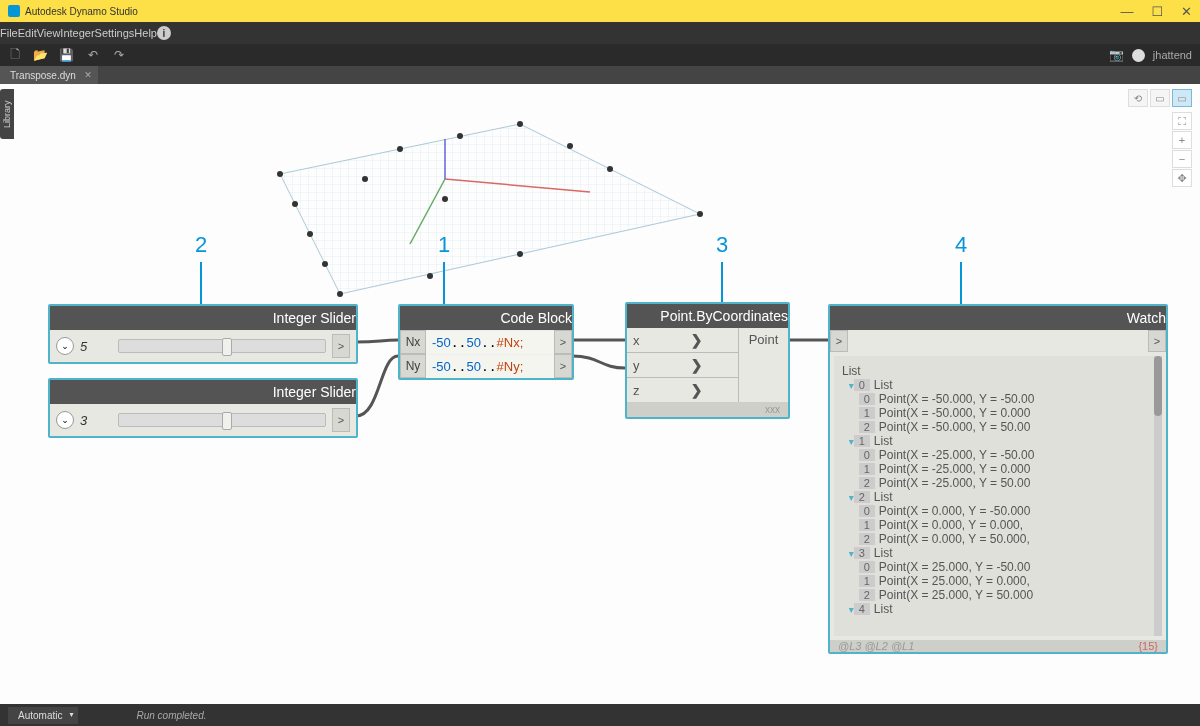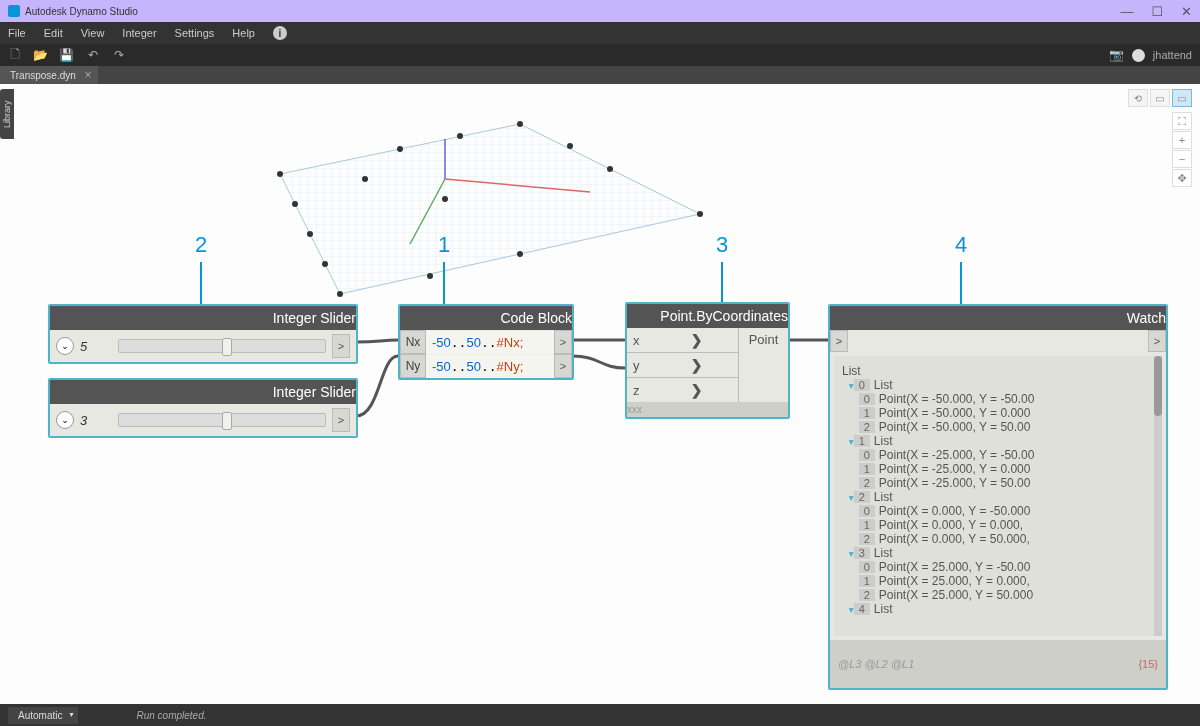--- a/index.html
+++ b/index.html
@@ -1,20 +1,20 @@
 <!DOCTYPE html>
 <html><head>
 <meta charset="utf-8">
 <style>
 *{box-sizing:border-box;margin:0;padding:0;font-family:"Segoe UI",Arial,sans-serif}
 body{width:1200px;height:726px;background:#fdfdfd;overflow:hidden;position:relative}
-.titlebar{height:22px;background:#c4b5fd;display:flex;align-items:center;padding:8px 8px;font-size:10px;color:#333}
+.titlebar{height:22px;background:#fde047;display:flex;align-items:center;padding:8px 8px;font-size:10px;color:#333}
 .titlebar .logo{width:12px;height:12px;background:#0696d7;margin-right:5px;border-radius:2px}
 .titlebar .wincontrols{margin-left:auto;display:flex;gap:18px;font-size:13px;color:#555}
-.menubar{height:22px;background:#333;display:flex;align-items:center;padding:0 8px;font-size:11px;color:#ccc;gap:18px}
+.menubar{height:22px;background:#333;display:flex;align-items:center;padding:0 0;font-size:11px;color:#ccc;}
 .menubar span{cursor:pointer}
 .menubar .info{width:14px;height:14px;border-radius:50%;background:#ccc;color:#333;display:flex;align-items:center;justify-content:center;font-size:10px;font-weight:bold}
 .toolbar{height:22px;background:#2a2a2a;display:flex;align-items:center;padding:0 8px;gap:12px;color:#aaa}
 .toolbar .ico{width:14px;height:14px;display:flex;align-items:center;justify-content:center;font-size:12px}
 .toolbar .right{margin-left:auto;display:flex;align-items:center;gap:8px;font-size:11px}
 .toolbar .avatar{width:13px;height:13px;border-radius:50%;background:#ddd}
 .tabbar{height:18px;background:#444;display:flex;align-items:center}
 .tab{background:#555;height:18px;padding:0 22px 0 10px;font-size:10px;color:#ddd;display:flex;align-items:center;position:relative}
 .tab .x{position:absolute;right:6px;font-size:9px;color:#aaa}
 .canvas{position:absolute;top:84px;left:0;right:0;bottom:22px;background:#fdfdfd}
@@ -41,30 +41,30 @@
 .code-text{flex:1;padding:4px 6px;font-family:Consolas,monospace;font-size:13px;background:#f5f5f0}
 .code-text .num{color:#0066cc}
 .code-text .var{color:#c2410c}
 .pbc-body{display:flex}
 .pbc-inputs{flex:1}
 .pbc-row{display:flex;align-items:center;border-bottom:1px solid #bbb;background:#e8e8e3}
 .pbc-row:last-child{border-bottom:none}
 .pbc-label{width:28px;font-size:13px;color:#555;padding:4px 6px}
 .pbc-lacing{flex:1;text-align:center;font-size:14px;font-weight:bold;color:#555;padding:4px}
 .pbc-output{width:50px;background:#e8e8e3;border-left:1px solid #bbb;display:flex;align-items:flex-start;justify-content:center;padding-top:4px;font-size:13px;color:#555}
-.pbc-footer{padding:2px 0;font-size:10px;color:#999;background:#cfcfca}
+.pbc-footer{text-align:right;padding:2px 8px;font-size:10px;color:#999;background:#cfcfca}
 .watch-body{background:#e8e8e3;padding:0}
 .watch-top{display:flex}
 .watch-content{background:#e0e0da;margin:4px;padding:8px;font-family:Consolas,monospace;font-size:12px;color:#555;height:280px;overflow:hidden;position:relative}
 .watch-scroll{position:absolute;right:0;top:0;bottom:0;width:8px;background:#ccc}
 .watch-scroll-thumb{width:8px;height:60px;background:#999;border-radius:4px}
 .wline{white-space:pre}
 .idx{display:inline-block;background:#ccc;color:#666;padding:0 5px;margin-right:4px;font-size:11px}
 .tree-arrow{color:#4fb3c9;font-size:10px}
-.watch-footer{display:flex;padding:18px 8px;font-size:11px;background:#cfcfca}
+.watch-footer{display:flex;padding:0 8px;font-size:11px;background:#cfcfca}
 .watch-footer .levels{color:#999;font-style:italic}
 .watch-footer .count{margin-left:auto;color:#cc6666;}
 .statusbar{position:absolute;bottom:0;left:0;right:0;height:22px;background:#333;display:flex;align-items:center;padding:0 8px;font-size:10px;color:#aaa}
 .statusbar .runmode{background:#444;padding:3px 16px 3px 10px;margin-right:8px;color:#ddd;position:relative}
 .statusbar .runmode::after{content:"▾";position:absolute;right:5px;font-size:8px}
 .statusbar .msg{font-style:italic;margin-left:50px}
 svg.wires{position:absolute;top:0;left:0;width:100%;height:100%;pointer-events:none}
 svg.wires path{stroke:#555;stroke-width:3;fill:none}
 </style>
 </head>

